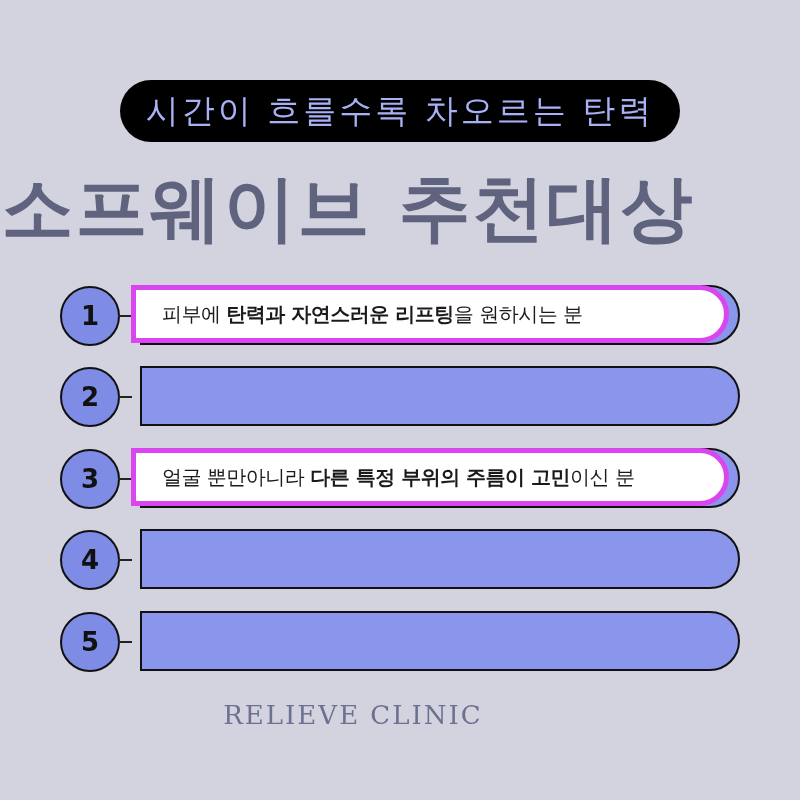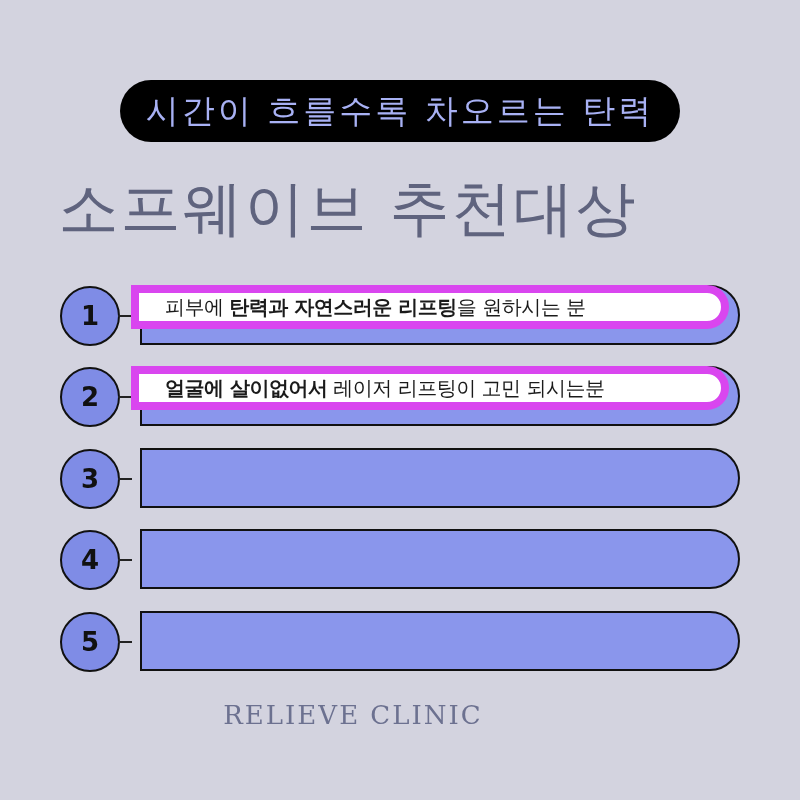--- a/index.html
+++ b/index.html
@@ -13,42 +13,42 @@
       position:absolute; left:120px; top:80px; width:560px; height:62px;
       background:#000000; border-radius:31px;
       display:flex; align-items:center; justify-content:center;
     }
     .pill-text {
       color:#a8b1f4; font-size:33px; letter-spacing:3px; font-weight:normal;
       white-space:nowrap;
     }
     .title {
       position:absolute; left:0; top:163px; width:696px; text-align:center;
-      color:#5f637e; font-size:60px; font-weight:normal; letter-spacing:2px;
+      color:#5f637e; font-size:72px; font-weight:bold; letter-spacing:2px;
       line-height:90px; white-space:nowrap;
     }
     .list { position:absolute; left:0; top:0; width:800px; height:800px; }
     .row { position:absolute; left:0; width:800px; height:62px; }
     .num {
       position:absolute; left:60px; top:1px; width:56px; height:56px;
       border-radius:50%; background:#7f8ce6; border:2px solid #111;
       display:flex; align-items:center; justify-content:center;
       font-size:26px; font-weight:bold; color:#111;
     }
     .connector {
       position:absolute; left:118px; top:30px; width:14px; height:2px; background:#222;
     }
     .shadow {
       position:absolute; left:140px; top:0px; width:600px; height:60px;
       background:#8a96ec; border:2px solid #111; border-radius:0 31px 31px 0;
       box-sizing:border-box;
     }
     .card {
-      position:absolute; left:131px; top:0px; width:598px; height:44px;
-      background:#ffffff; border:8px solid #d946ef; border-radius:0 31px 31px 0;
+      position:absolute; left:131px; top:0px; width:598px; height:58px;
+      background:#ffffff; border:5px solid #d946ef; border-radius:0 31px 31px 0;
       box-sizing:border-box;
       display:flex; align-items:center; padding-left:26px;
     }
     .card-text {
       font-size:20px; color:#1a1a1a; white-space:nowrap; letter-spacing:-0.5px;
     }
     .card-text b { font-weight:bold; }
     .brand {
       position:absolute; left:0; top:700px; width:706px; text-align:center;
       font-family:"DejaVu Serif", serif; font-size:26px; color:#6c7190;
@@ -71,29 +71,29 @@
     <div class="shadow"></div>
     <div class="card">
       <span class="card-text"><span>피부에 </span><b>탄력과 자연스러운 리프팅</b><span>을 원하시는 분</span></span>
     </div>
   </div>
 
   <div class="row" style="top:366px;">
     <div class="num">2</div>
     <div class="connector"></div>
     <div class="shadow"></div>
-    <div class="card">
-      <span class="card-text"><b>얼굴에 살이없어서</b><span> 레이저 리프팅이 고민 되시는분</span></span>
-    </div>
   </div>
 
   <div class="row" style="top:448px;">
     <div class="num">3</div>
     <div class="connector"></div>
     <div class="shadow"></div>
+    <div class="card">
+      <span class="card-text"><span>얼굴 뿐만아니라 </span><b>다른 특정 부위의 주름이 고민</b><span>이신 분</span></span>
+    </div>
   </div>
 
   <div class="row" style="top:529px;">
     <div class="num">4</div>
     <div class="connector"></div>
     <div class="shadow"></div>
   </div>
 
   <div class="row" style="top:611px;">
     <div class="num">5</div>

